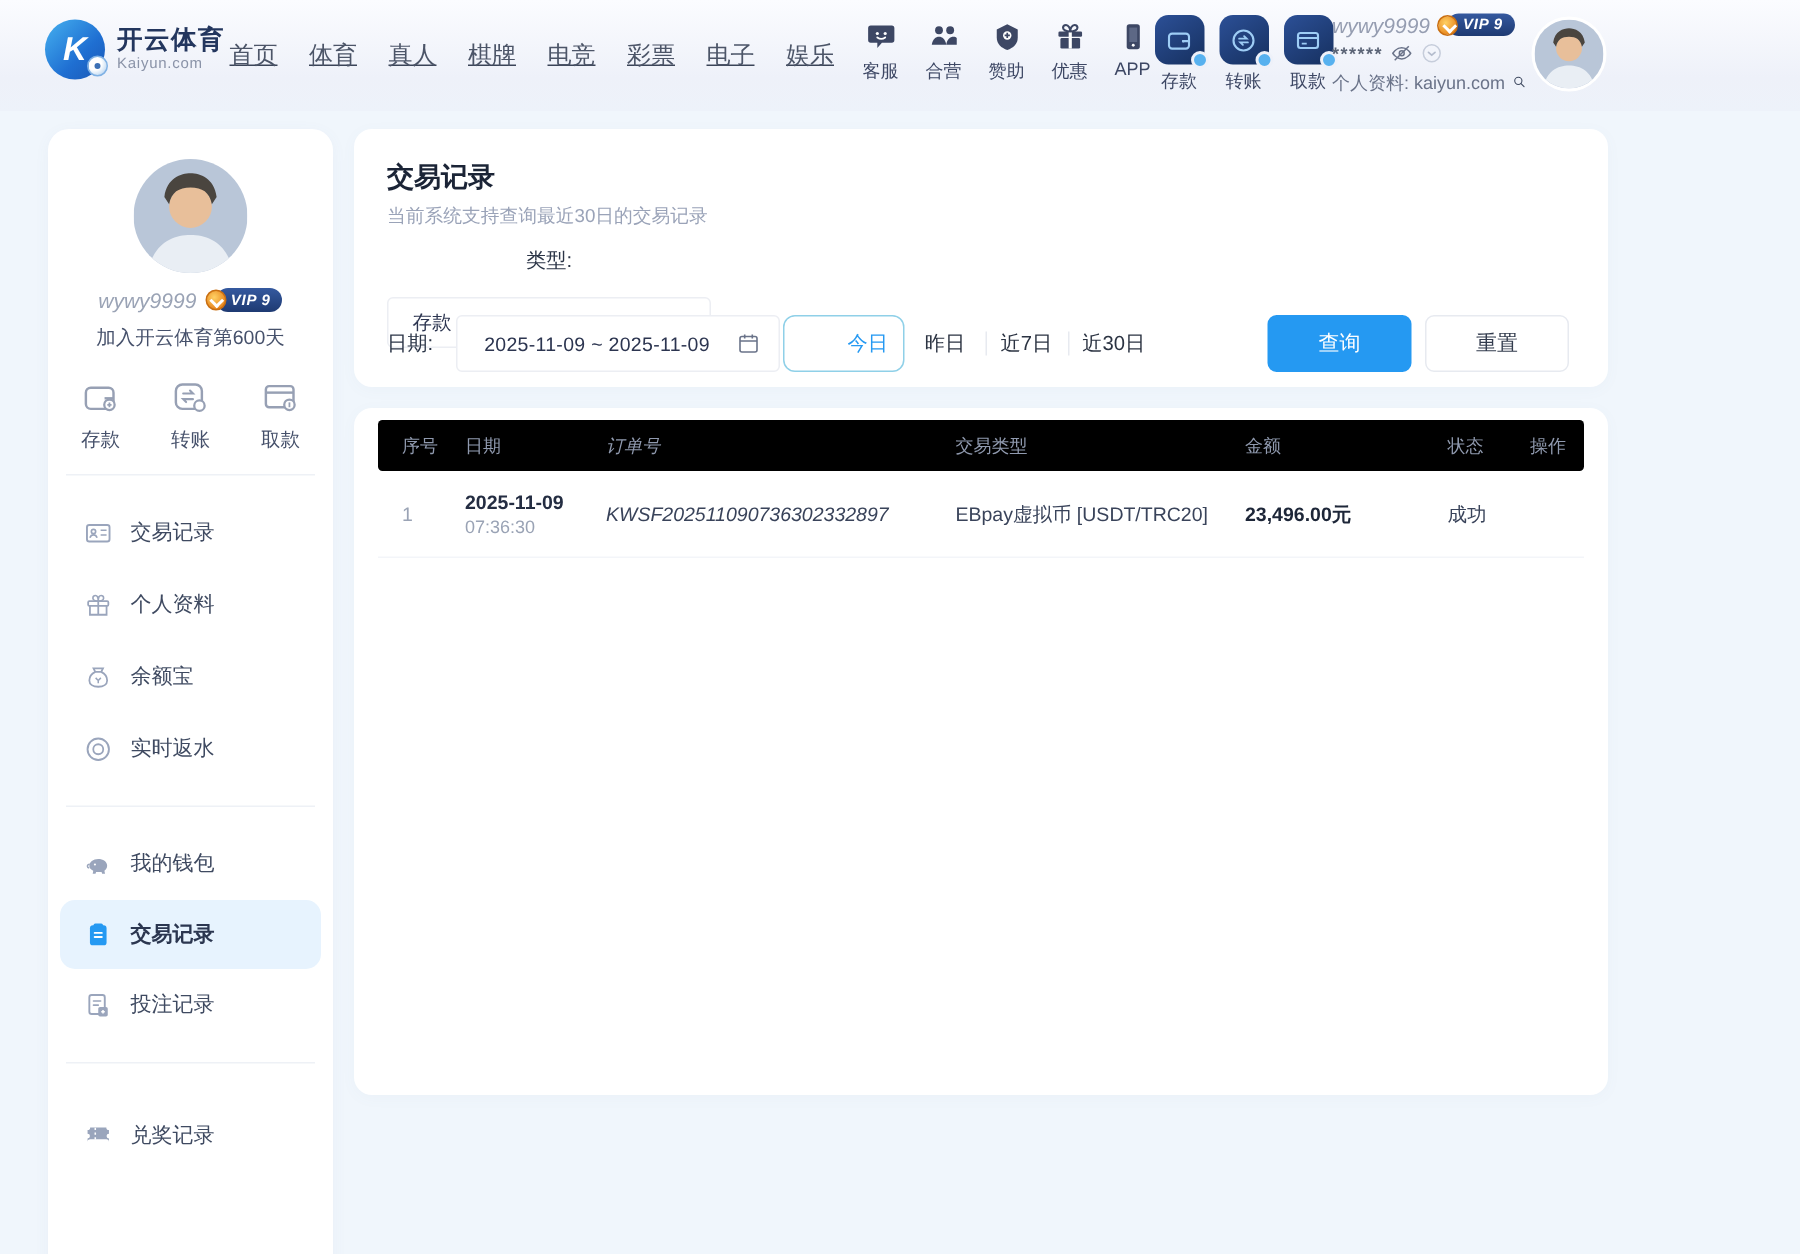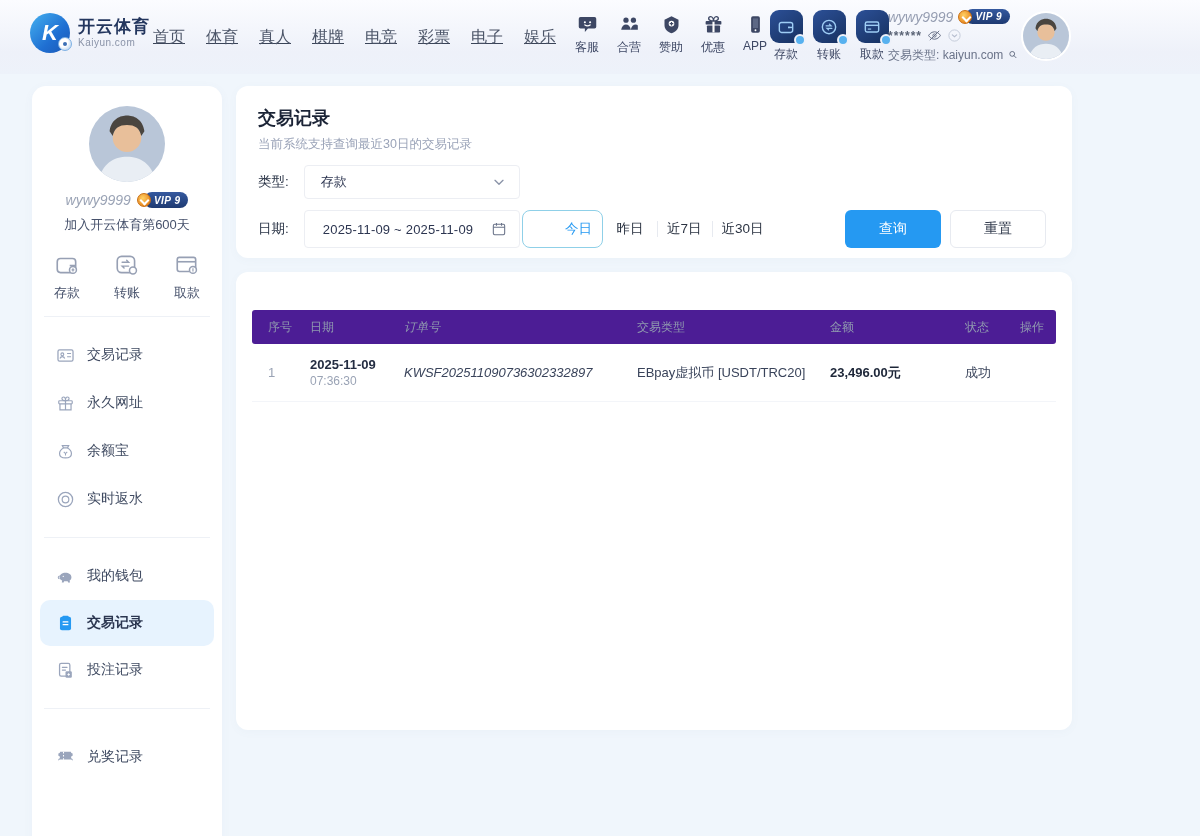--- a/index.html
+++ b/index.html
@@ -109,21 +109,21 @@
   .sb-group3 { margin-top:24px; }
 
   
   .card-filters {
     position:absolute; left:236px; top:86px; width:836px; height:172px;
     background:#fff; border-radius:12px; box-shadow:0 2px 10px rgba(90,120,160,.04);
   }
   .page-title { position:absolute; left:22px; top:20px; font-size:18px; font-weight:bold; color:#1b2436; }
   .page-subtitle { position:absolute; left:22px; top:50px; font-size:12.5px; color:#9aa3b8; }
   .filter-label { font-size:13.5px; color:#2b3547; }
-  .row-type { position:absolute; left:22px; top:79px; display:flex; align-items:center; gap:15px; }
+  .row-type { position:absolute; left:22px; top:79px; display:flex; align-items:center; gap:15px;flex-direction:column; }
   .select-box {
     width:216px; height:34px; border:1px solid #eceef3; border-radius:4px;
     display:flex; align-items:center; padding:0 12px 0 16px; cursor:pointer; background:#fff;
   }
   .select-value { font-size:13px; color:#2c3550; flex:1; }
   .select-box svg, .date-box svg { width:16px; height:16px; }
   .row-date { position:absolute; left:22px; top:124px; display:flex; align-items:center; gap:15px; }
   .date-box {
     width:216px; height:38px; border:1px solid #eceef3; border-radius:4px;
     display:flex; align-items:center; padding:0 12px 0 18px; cursor:pointer; background:#fff;
@@ -151,21 +151,21 @@
     background:#fff; border:1px solid #e7eaf0; border-radius:6px; color:#333c4e; font-size:14px; cursor:pointer;
     font-family:inherit;
   }
 
   
   .card-table {
     position:absolute; left:236px; top:272px; width:836px; height:458px;
     background:#fff; border-radius:12px; box-shadow:0 2px 10px rgba(90,120,160,.04);
   }
   .t-head {
-    margin:38px 16px 0; height:34px; background:#4c1d95; border-radius:3px;
+    margin:8px 16px 0; height:34px; background:#000000; border-radius:3px;
     display:flex; align-items:center; padding-left:16px;
     font-size:12px; color:#909aaf;
   }
   .t-row {
     margin:0 16px; min-height:58px; display:flex; align-items:center; padding-left:16px;
     border-bottom:1px solid #f3f5f9; font-size:13px; color:#39435a;
   }
   .col-idx{width:42px;} .col-date{width:94px;} .col-order{width:233px;font-style:italic;}
   .col-type{width:193px;} .col-amount{width:135px;} .col-status{width:55px;} .col-action{flex:1;}
   .cell-idx { color:#9aa3b5; }
@@ -297,21 +297,21 @@
             <path d="M2.5 12s3.5-6 9.5-6 9.5 6 9.5 6-3.5 6-9.5 6-9.5-6-9.5-6z" fill="none" stroke="#6a7389" stroke-width="1.6"></path>
             <circle cx="12" cy="12" r="2.6" fill="none" stroke="#6a7389" stroke-width="1.6"></circle>
             <path d="M4.5 19.5l15-15" stroke="#6a7389" stroke-width="1.6"></path>
           </svg>
         <svg class="mini-icon" viewBox="0 0 24 24">
             <circle cx="12" cy="12" r="9" fill="none" stroke="#c6cddb" stroke-width="1.6"></circle>
             <path d="M8.5 11l3.5 3 3.5-3" fill="none" stroke="#b4bccd" stroke-width="1.8" stroke-linecap="round"></path>
           </svg>
       </div>
       <div class="ui-row">
-        <span class="site-url">交易类型: kaiyun.com</span>
+        <span class="site-url">个人资料: kaiyun.com</span>
         <svg class="mini-icon" viewBox="0 0 24 24">
             <circle cx="10.5" cy="10.5" r="6" fill="none" stroke="#3f4a61" stroke-width="1.8"></circle>
             <path d="M15 15l5 5" stroke="#3f4a61" stroke-width="1.8" stroke-linecap="round"></path>
           </svg>
       </div>
     </div>
 
     <div class="topbar-avatar">
       <svg class="avatar-svg" viewBox="0 0 48 48">
           <rect width="48" height="48" fill="#b9c6d8"></rect>
@@ -379,21 +379,21 @@
             <path d="M5 15.8c.6-1.7 1.8-2.4 3-2.4s2.4.7 3 2.4M14 9.5h5M14 13.5h5" stroke="currentColor" stroke-width="1.4" fill="none"></path>
           </svg>
         <span>交易记录</span>
       </div>
       <div class="sb-item">
         <svg viewBox="0 0 24 24">
             <rect x="3.5" y="8.5" width="17" height="4" rx="1" fill="none" stroke="currentColor" stroke-width="1.5"></rect>
             <path d="M5 12.5v7.5h14v-7.5M12 8.5V20" fill="none" stroke="currentColor" stroke-width="1.5"></path>
             <path d="M12 8.5C9.5 8.5 7.5 7.4 7.5 6S8.4 3.8 9.6 3.8c1.5 0 2.4 2.3 2.4 4.7zm0 0c2.5 0 4.5-1.1 4.5-2.5s-.9-2.2-2.1-2.2c-1.5 0-2.4 2.3-2.4 4.7z" fill="none" stroke="currentColor" stroke-width="1.4"></path>
           </svg>
-        <span>永久网址</span>
+        <span>个人资料</span>
       </div>
       <div class="sb-item">
         <svg viewBox="0 0 24 24">
             <path d="M9.5 7.5L8 4.5h8l-1.5 3" fill="none" stroke="currentColor" stroke-width="1.5"></path>
             <path d="M9.5 7.5h5c3 1.5 5 4.3 5 7.2 0 3.3-3 5.3-7.5 5.3s-7.5-2-7.5-5.3c0-2.9 2-5.7 5-7.2z" fill="none" stroke="currentColor" stroke-width="1.5"></path>
             <path d="M9.8 12.5l2.2 2.2 2.2-2.2M12 14.7V17" stroke="currentColor" stroke-width="1.3" fill="none"></path>
           </svg>
         <span>余额宝</span>
       </div>
       <div class="sb-item">

